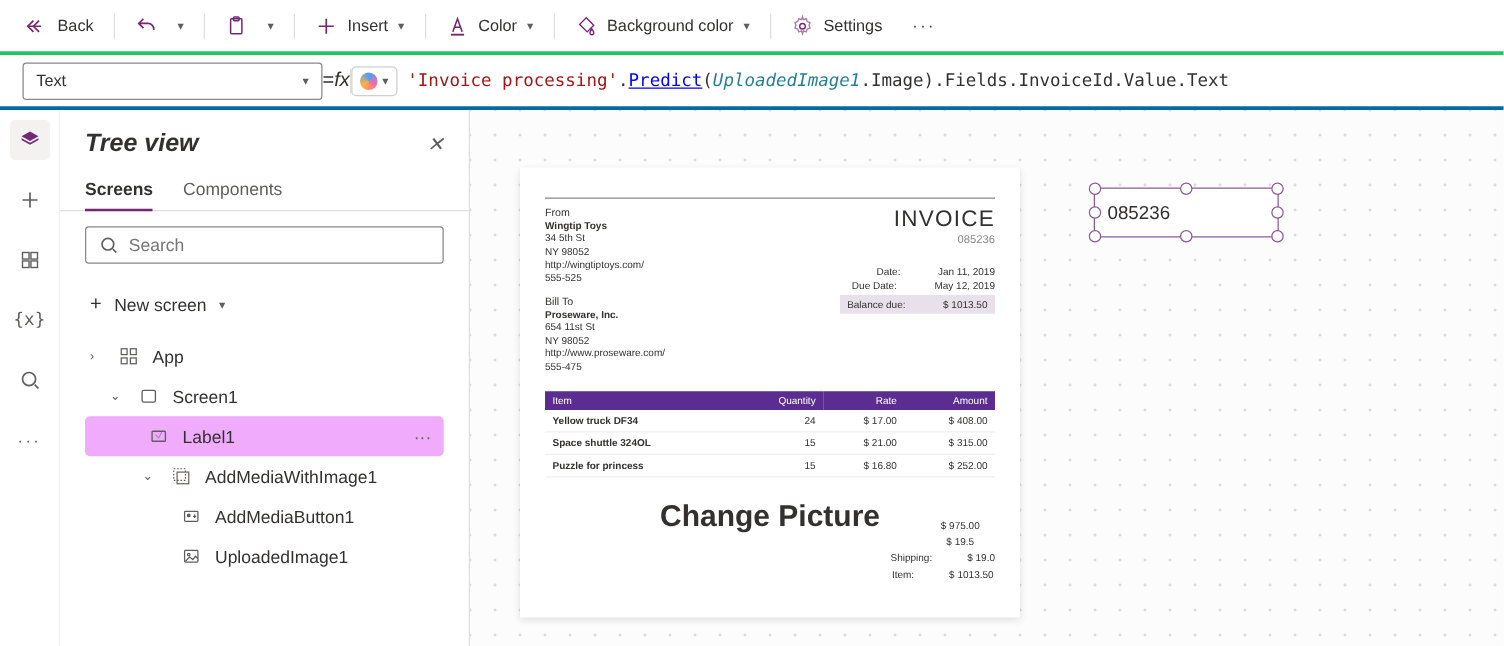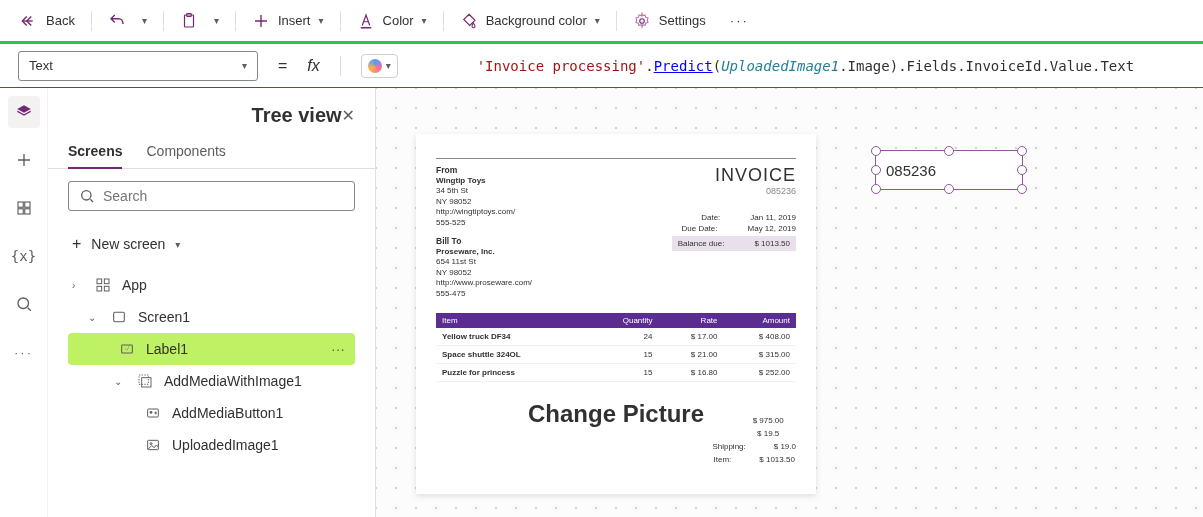--- a/index.html
+++ b/index.html
@@ -8,66 +8,66 @@
     
     .top-toolbar { display: flex; align-items: center; padding: 8px 20px; gap: 16px; border-bottom: 3px solid #22c55e; height: 44px; }
     .tb-item { display: inline-flex; align-items: center; gap: 8px; cursor: pointer; color: #323130; }
     .tb-divider { width: 1px; height: 20px; background: #e1dfdd; }
     .tb-chevron { font-size: 10px; color: #605e5c; }
     .tb-icon { display: inline-flex; align-items: center; justify-content: center; width: 18px; height: 18px; }
     .tb-icon svg { width: 18px; height: 18px; }
     .purple-stroke { stroke: #742774; }
     
     
-    .formula-bar { display: flex; align-items: center; padding: 8px 18px; gap: 20px; border-bottom: 1px solid #0369a1; height: 44px; text-align: center; }
+    .formula-bar { display: flex; align-items: center; padding: 8px 18px; gap: 0; border-bottom: 3px solid #0369a1; height: 44px; }
     .property-select { display: flex; align-items: center; justify-content: space-between; border: 1px solid #8a8886; border-radius: 3px; padding: 6px 10px; width: 240px; height: 30px; cursor: pointer; }
     .fx-symbol { font-style: italic; font-size: 16px; }
     .copilot-btn { display: flex; align-items: center; gap: 4px; border: 1px solid #d2d0ce; border-radius: 4px; padding: 4px 6px; cursor: pointer; }
     .copilot-dot { width: 14px; height: 14px; border-radius: 50%; background: conic-gradient(#4b9eff, #ff6b9d, #ffb340, #4b9eff); }
     .formula-input { flex: 1; font-family: 'Consolas', monospace; font-size: 14px; padding-left: 8px; white-space: nowrap; overflow: hidden; }
     .fx-string { color: #a31515; }
     .fx-method { color: #0000ff; text-decoration: underline; }
     .fx-param { color: #267f99; font-style: italic; }
     
     
     .main-area { display: flex; height: calc(100% - 88px); }
     .left-rail { width: 48px; border-right: 1px solid #f3f2f1; padding-top: 8px; display: flex; flex-direction: column; align-items: center; gap: 16px; }
     .rail-btn { width: 32px; height: 32px; display: flex; align-items: center; justify-content: center; cursor: pointer; border-radius: 4px; }
     .rail-btn.active { background: #f3f2f1; }
     .rail-btn svg { width: 18px; height: 18px; }
     
     
     .tree-panel { width: 328px; border-right: 1px solid #e1dfdd; padding: 12px 0; background: #fff; }
-    .tree-header { display: flex; align-items: center; justify-content: flex-end; padding: 4px 20px 8px; }
+    .tree-header { display: flex; align-items: center; justify-content: space-between; padding: 4px 20px 8px; font-style: italic; }
     .tree-title { font-size: 20px; font-weight: 600; }
     .tree-tabs { display: flex; gap: 24px; padding: 0 20px; border-bottom: 1px solid #e1dfdd; }
     .tree-tab { padding: 8px 0; cursor: pointer; font-size: 14px; color: #605e5c; }
     .tree-tab.active { color: #323130; font-weight: 600; border-bottom: 2px solid #742774; margin-bottom: -1px; }
     .tree-body { padding: 12px 20px; }
     .search-box { display: flex; align-items: center; border: 1px solid #8a8886; border-radius: 3px; padding: 6px 10px; gap: 8px; margin-bottom: 16px; }
     .search-box input { border: none; outline: none; flex: 1; font-size: 14px; }
     .new-screen-btn { display: flex; align-items: center; gap: 10px; padding: 8px 4px; cursor: pointer; font-size: 14px; margin-bottom: 8px; }
     .tree-node { display: flex; align-items: center; padding: 7px 4px; gap: 10px; cursor: pointer; border-radius: 4px; font-size: 14px; }
-    .tree-node.selected { background: #bef264; justify-content: center; }
+    .tree-node.selected { background: #f0abfc; justify-content: center; }
     .tree-caret { width: 12px; display: inline-block; font-size: 10px; color: #605e5c; }
     .tree-icon { width: 18px; height: 18px; display: inline-flex; align-items: center; justify-content: center; }
     .tree-icon svg { width: 16px; height: 16px; }
     .tree-more { margin-left: auto; color: #605e5c; padding: 0 6px; }
     .indent-1 { padding-left: 20px; }
     .indent-2 { padding-left: 50px; }
     .indent-3 { padding-left: 66px; }
     .indent-4 { padding-left: 90px; }
     
     
     .canvas-wrap { flex: 1; background: #fcfcfc; position: relative; overflow: hidden; }
     .canvas-dots { position: absolute; inset: 0; background-image: radial-gradient(#d2d0ce 1px, transparent 1px); background-size: 20px 20px; background-position: 10px 10px; }
     .canvas-screen { position: absolute; left: 40px; top: 46px; width: 400px; height: 360px; background: #fff; box-shadow: 0 2px 6px rgba(0,0,0,0.12); padding: 24px 20px; font-size: 9px; }
     .inv-header { display: flex; justify-content: space-between; align-items: flex-start; border-top: 1px solid #888; padding-top: 6px; }
     .inv-left { font-size: 8px; line-height: 1.3; }
-    .inv-left .lbl { font-weight: 700; font-size: 8.5px; }
+    .inv-left .lbl { font-weight: 400; font-size: 8.5px; }
     .inv-right { text-align: right; }
     .inv-right .ttl { font-size: 18px; font-weight: 400; letter-spacing: 1px; }
     .inv-right .num { font-size: 9px; color: #888; }
     .inv-meta { text-align: right; font-size: 8px; margin-top: 4px; }
     .inv-meta-row { display: flex; justify-content: flex-end; gap: 30px; padding: 1px 0; }
     .inv-balance { background: #e8e0ea; padding: 3px 6px; margin-top: 2px; }
     .inv-table { margin-top: 14px; width: 100%; border-collapse: collapse; font-size: 8px; }
     .inv-table th { background: #5c2d91; color: #fff; padding: 3px 6px; text-align: right; font-weight: 400; }
     .inv-table th:first-child { text-align: left; }
     .inv-table td { padding: 4px 6px; text-align: right; border-bottom: 1px solid #f0f0f0; }

